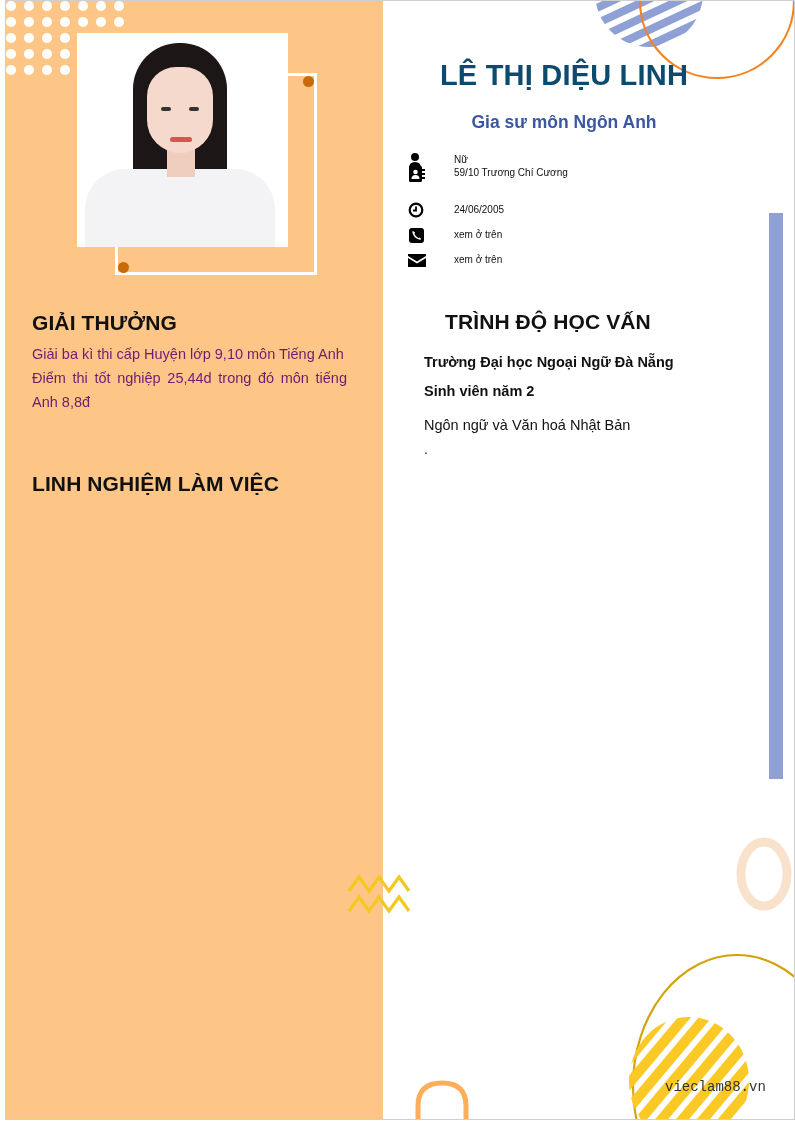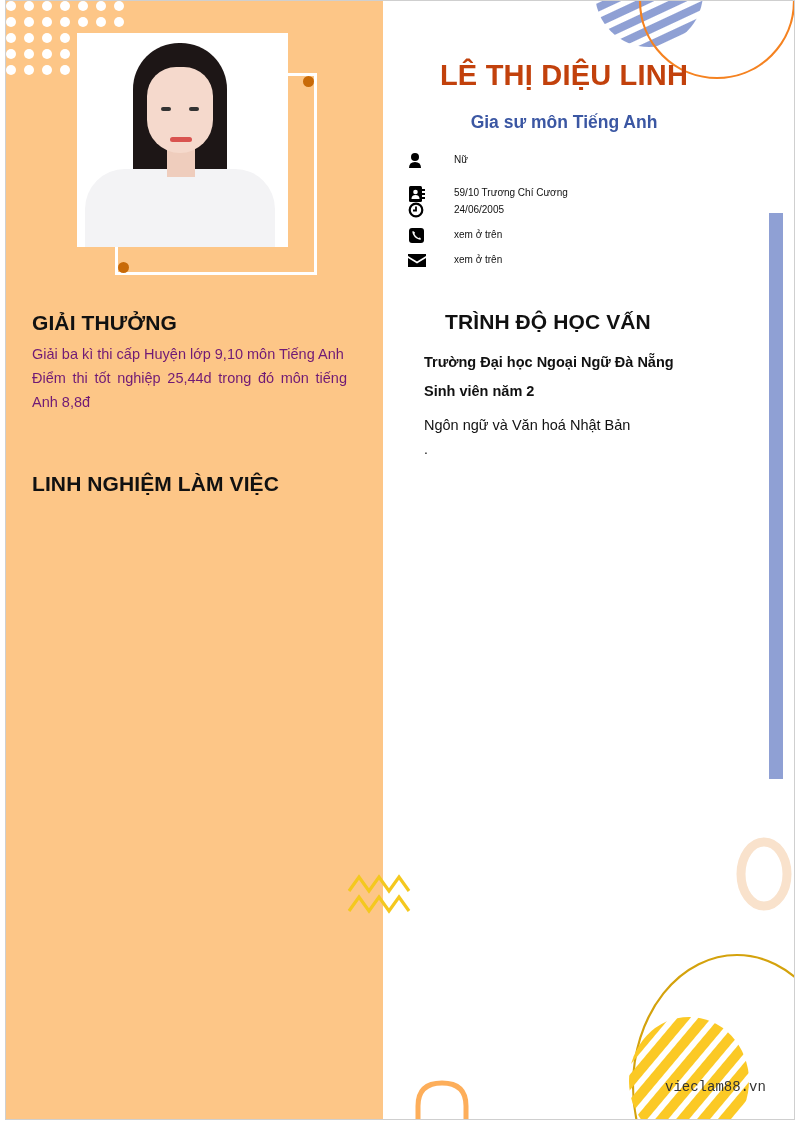--- a/index.html
+++ b/index.html
@@ -54,21 +54,21 @@
     }
     .left-body {
       position: absolute; left: 26px; width: 315px; font-size: 14.5px; line-height: 24px;
       text-align: justify; color: #701a75;
     }
     .left-body p { margin: 0; }
 
     
     .name {
       position: absolute; left: 378px; width: 360px; top: 58px; text-align: center;
-      font-weight: bold; font-size: 29px; color: #c2410c; letter-spacing: 0.2px;
+      font-weight: bold; font-size: 29px; color: #0c4a6e; letter-spacing: 0.2px;
     }
     .job-title {
       position: absolute; left: 378px; width: 360px; top: 111px; text-align: center;
       font-weight: bold; font-size: 17.5px; color: #3b57a3;
     }
 
     .contact-row { position: absolute; left: 402px; height: 22px; width: 300px; }
     .contact-row .icon { position: absolute; left: 0; top: 0; width: 18px; height: 18px; }
     .contact-row .value { position: absolute; left: 46px; top: 2px; font-size: 10px; color: #111; white-space: nowrap; }
 
@@ -144,31 +144,31 @@
           <circle cx="643" cy="-8" r="54"></circle>
         </clipPath>
     </defs>
     <rect x="585" y="-70" width="120" height="120" fill="url(#stripesBlue)" clip-path="url(#clipBlue)"></rect>
   </svg>
   <svg class="deco" style="left:0;top:0" width="790" height="120">
     <circle cx="711" cy="0" r="77" fill="none" stroke="#f58220" stroke-width="2.2"></circle>
   </svg>
 
   <div class="name">LÊ THỊ DIỆU LINH</div>
-  <div class="job-title">Gia sư môn Tiếng Anh</div>
+  <div class="job-title">Gia sư môn Ngôn Anh</div>
 
   <div>
     <div class="contact-row" style="top:151px">
       <svg class="icon" viewBox="0 0 18 18">
         <circle cx="7" cy="5" r="4" fill="#000"></circle>
         <path d="M1 16 Q1 10 7 10 Q13 10 13 16 Z" fill="#000"></path>
       </svg>
       <span class="value">Nữ</span>
     </div>
-    <div class="contact-row" style="top:184px">
+    <div class="contact-row" style="top:164px">
       <svg class="icon" viewBox="0 0 18 18">
         <rect x="1" y="1" width="13" height="16" rx="1.5" fill="#000"></rect>
         <rect x="14" y="4" width="3" height="2" fill="#000"></rect>
           <rect x="14" y="8" width="3" height="2" fill="#000"></rect>
           <rect x="14" y="12" width="3" height="2" fill="#000"></rect>
         <circle cx="7.5" cy="7" r="2.3" fill="#fff"></circle>
         <path d="M3.5 14 Q3.5 10 7.5 10 Q11.5 10 11.5 14 Z" fill="#fff"></path>
       </svg>
       <span class="value">59/10 Trương Chí Cương</span>
     </div>

